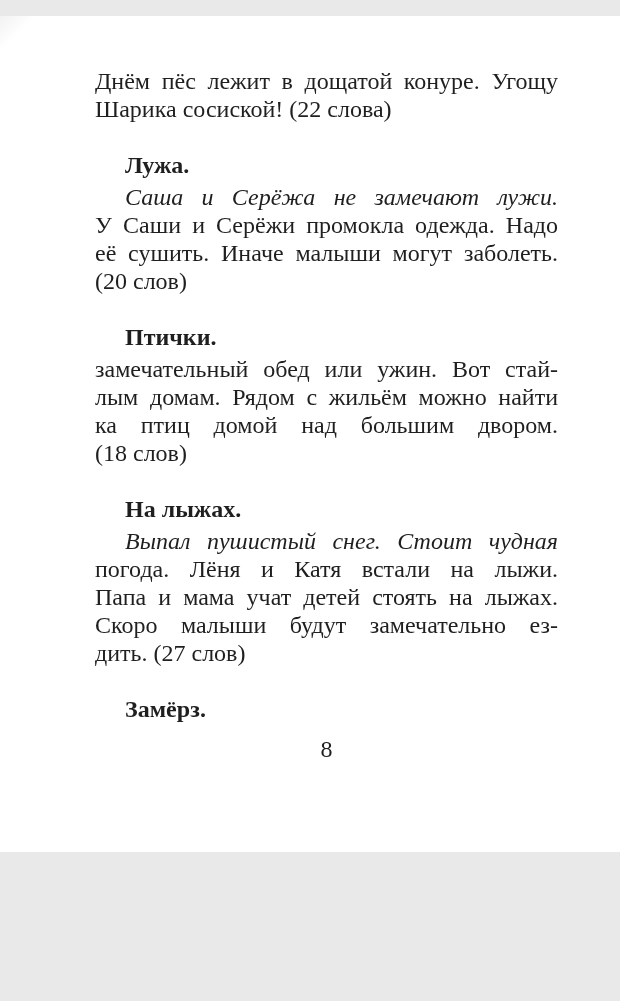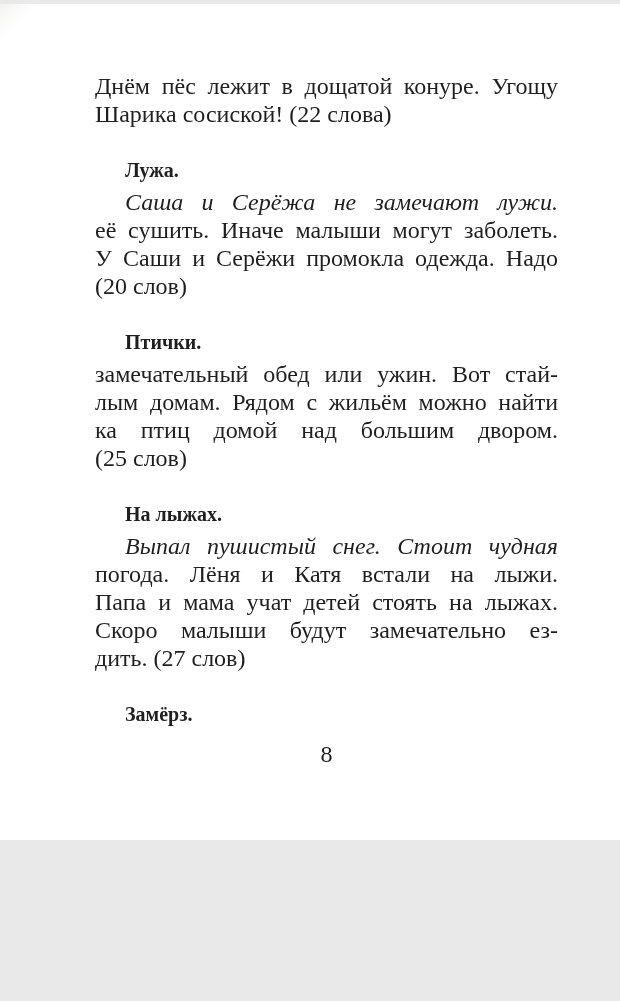--- a/index.html
+++ b/index.html
@@ -4,43 +4,43 @@
 <style>
   html, body {
     margin: 0;
     padding: 0;
     background: #e9e9e9;
   }
   .page {
     position: relative;
     width: 620px;
     height: 836px;
-    margin: 4px auto;
+    margin: 16px auto;
     box-sizing: border-box;
-    padding: 68px 62px 0 95px;
+    padding: 51px 62px 0 95px;
     background:
       linear-gradient(135deg, #f2f2f1 0%, #ffffff 2.5%, #ffffff 100%);
     color: #1f1f1f;
     font-family: "Liberation Serif", "DejaVu Serif", serif;
     font-size: 24px;
     line-height: 28px;
     overflow: hidden;
   }
   .para { margin: 0; }
   .line {
     display: block;
     text-align: justify;
     text-align-last: justify;
   }
   .line.end { text-align-last: left; }
   .line.indent { padding-left: 30px; font-style: italic; }
   .title {
     margin: 28px 0 4px 0;
     padding-left: 30px;
-    font-size: 20px;
+    font-size: 24px;
     line-height: 28px;
     font-weight: 700;
   }
   .page-number {
     margin-top: 12px;
     text-align: center;
   }
 </style>
 </head>
 <body>
@@ -49,33 +49,33 @@
 
   <p class="para">
     <span class="line">Днём пёс лежит в дощатой конуре. Угощу</span>
     <span class="line end">Шарика сосиской! (22 слова)</span>
   </p>
 
   <div>
     <h2 class="title">Лужа.</h2>
     <p class="para">
       <span class="line indent">Саша и Серёжа не замечают лужи.</span>
+      <span class="line">У Саши и Серёжи промокла одежда. Надо</span>
       <span class="line">её сушить. Иначе малыши могут заболеть.</span>
-      <span class="line">У Саши и Серёжи промокла одежда. Надо</span>
       <span class="line end">(20 слов)</span>
     </p>
   </div>
 
   <div>
     <h2 class="title">Птички.</h2>
     <p class="para">
       <span class="line">замечательный обед или ужин. Вот стай-</span>
       <span class="line">лым домам. Рядом с жильём можно найти</span>
       <span class="line">ка птиц домой над большим двором.</span>
-      <span class="line end">(25 слов)</span>
+      <span class="line end">(18 слов)</span>
     </p>
   </div>
 
   <div>
     <h2 class="title">На лыжах.</h2>
     <p class="para">
       <span class="line indent">Выпал пушистый снег. Стоит чудная</span>
       <span class="line">погода. Лёня и Катя встали на лыжи.</span>
       <span class="line">Папа и мама учат детей стоять на лыжах.</span>
       <span class="line">Скоро малыши будут замечательно ез-</span>

